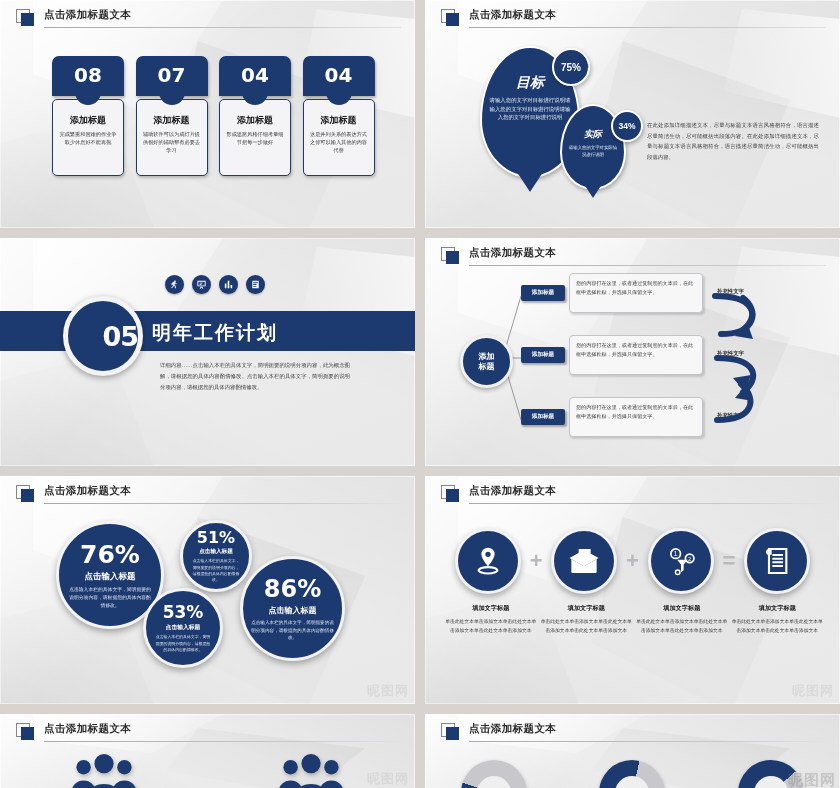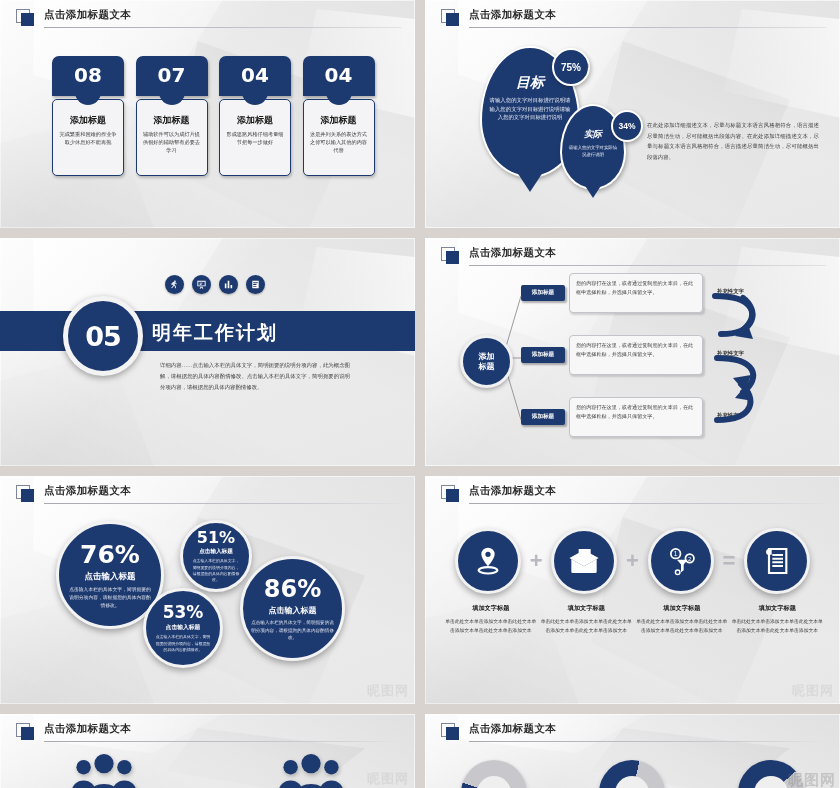--- a/index.html
+++ b/index.html
@@ -99,21 +99,21 @@
   .badge-b{left:186px;top:110px;width:28px;height:28px;font-size:8.5px;}
   .side-para{position:absolute;left:222px;top:120px;width:172px;font-size:5.4px;
      line-height:1.95;color:#3c3c3c;text-align:justify;}
   .tiny-mark{position:absolute;left:163px;top:63px;font-size:5px;color:#9a9a9a;}
 
   
   .band{position:absolute;left:0;right:0;top:73px;height:40px;background:#1d3a70;}
   .ring{position:absolute;left:63px;top:58px;width:70px;height:70px;border-radius:50%;
      background:#1d3a70;border:5px solid #f3f3f4;
      box-shadow:0 2px 6px rgba(0,0,0,.35),inset 0 0 0 2px #1d3a70;
-     display:flex;align-items:center;justify-content:center;z-index:4;}
+     display:flex;align-items:center;justify-content:flex-end;z-index:4;}
   .ring span{color:#fff;font-size:27px;font-weight:bold;font-family:"DejaVu Sans",sans-serif;
      letter-spacing:-1px;}
   .band-title{position:absolute;left:152px;top:82px;color:#fff;font-size:19px;
      font-weight:bold;letter-spacing:2px;z-index:5;}
   .mini-icons{position:absolute;left:165px;top:37px;display:flex;gap:8px;z-index:5;}
   .mini{width:19px;height:19px;border-radius:50%;background:#1d3a70;
      display:flex;align-items:center;justify-content:center;
      box-shadow:0 1px 2px rgba(0,0,0,.3);}
   .mini svg{width:11px;height:11px;fill:#fff;}
   .sect-para{position:absolute;left:160px;top:122px;width:190px;font-size:5.4px;

